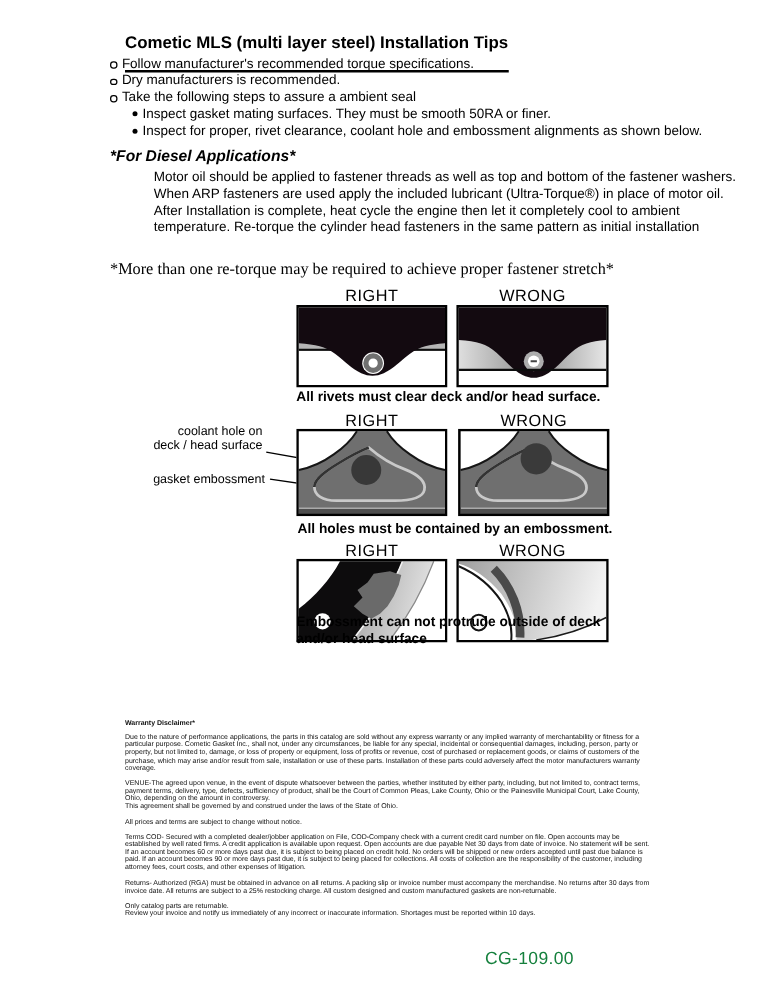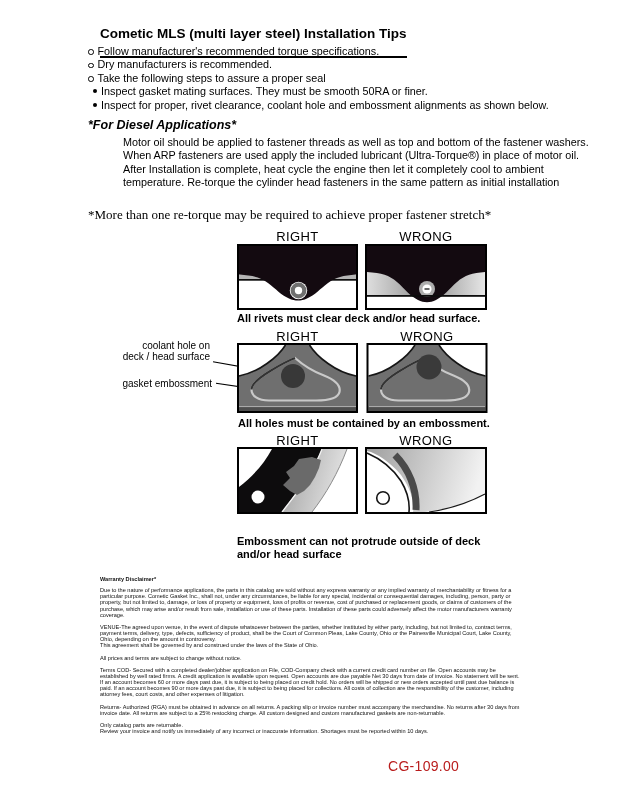--- a/index.html
+++ b/index.html
@@ -8,39 +8,39 @@
     font-family:"Liberation Sans",sans-serif;color:#000;overflow:hidden;
     margin:0 auto;
   }
   .abs{position:absolute;}
   .title{
     left:100px;top:26px;font-size:13.5px;font-weight:bold;
     border-bottom:2px solid #000;padding-bottom:15px;white-space:nowrap;
   }
   .tips{left:88px;top:45px;font-size:10.8px;line-height:13.4px;}
   .tip-row{display:flex;align-items:flex-start;white-space:nowrap;}
-  .tip-row.sub{margin-left:5px;}
+  .tip-row.sub{margin-left:18px;}
   .marker-open{
     width:3.5px;height:3.5px;border:1px solid #000;border-radius:50%;
     margin:4.2px 4px 0 0;flex:0 0 auto;
   }
   .marker-fill{
     width:4px;height:4px;background:#000;border-radius:50%;
     margin:4.2px 4px 0 0;flex:0 0 auto;
   }
   .diesel-head{left:88px;top:118px;font-size:12.5px;font-weight:bold;white-space:nowrap;font-style:italic;}
   .body-lines{font-size:10.8px;line-height:13.4px;white-space:nowrap;margin-left:35px;}
   .p1{left:88px;top:136px;}
   .p2{left:88px;top:163px;}
   .note{left:88px;top:207px;font-size:13px;white-space:nowrap;font-family:Liberation Serif, serif;}
   .rw-label{font-size:13px;letter-spacing:.4px;text-align:center;width:121px;white-space:nowrap;}
   .caption{font-size:11px;font-weight:bold;white-space:nowrap;line-height:13px;}
   .side-label{font-size:10px;line-height:10.5px;text-align:right;white-space:nowrap;}
   .dbox{display:block;}
-  .code{left:388px;top:758px;font-size:14px;letter-spacing:.3px;color:#b91c1c;white-space:nowrap;}
+  .code{left:388px;top:758px;font-size:14px;letter-spacing:.3px;color:#15803d;white-space:nowrap;}
   .fine{
     left:100px;top:576px;width:420px;font-size:5.6px;line-height:6.15px;color:#111;
   }
   .fine .fp-head{font-weight:bold;margin-bottom:5px;}
   .fine p{margin:0 0 6px 0;}
   .fine p.tight{margin:0;}
 </style>
 </head>
 <body>
 
@@ -52,21 +52,21 @@
     <div class="tip-row">
       <span class="marker-open"></span>
       <span>Follow manufacturer's recommended torque specifications.</span>
     </div>
     <div class="tip-row">
       <span class="marker-open"></span>
       <span>Dry manufacturers is recommended.</span>
     </div>
     <div class="tip-row">
       <span class="marker-open"></span>
-      <span>Take the following steps to assure a proper seal</span>
+      <span>Take the following steps to assure a ambient seal</span>
     </div>
     <div class="tip-row sub">
       <span class="marker-fill"></span>
       <span>Inspect gasket mating surfaces.  They must be smooth 50RA or finer.</span>
     </div>
     <div class="tip-row sub">
       <span class="marker-fill"></span>
       <span>Inspect for proper, rivet clearance, coolant hole and embossment alignments as shown below.</span>
     </div>
   </div>
@@ -191,21 +191,21 @@
     <rect width="122" height="67" fill="#ffffff"></rect>
     <path d="M2 2 H120 V46 C102 56 82 62 60 65 H48 C50 57 46 42 36 28 C26 16 12 6 2 4 Z" fill="url(#g3b)"></path>
     <path d="M30 8 C44 22 52 42 51 63" stroke="#4a4a4a" stroke-width="7" fill="none"></path>
     <path d="M2 6 C16 12 28 22 36 34 C42 44 45 54 44 65" stroke="#141414" stroke-width="1.6" fill="none"></path>
     <path d="M120 49 C104 58 86 63 66 65.5 L120 65.5 Z" fill="#ffffff"></path>
     <path d="M120 47 C103 56 85 62 64 65" stroke="#1a1a1a" stroke-width="1.2" fill="none"></path>
     <circle cx="18" cy="51" r="6.3" fill="#ffffff" stroke="#141414" stroke-width="1.6"></circle>
     <rect x="1" y="1" width="120" height="65" fill="none" stroke="#000" stroke-width="2"></rect>
   </svg>
 
-  <div class="abs caption" style="left:237px;top:535px;">
+  <div class="abs caption" style="left:237px;top:492px;">
     <div>Embossment can not protrude outside of deck</div>
     <div>and/or head surface</div>
   </div>
 
   <div class="abs fine">
     <div class="fp-head">Warranty Disclaimer*</div>
     <p>Due to the nature of performance applications, the parts in this catalog are sold without any express warranty or any implied warranty of merchantability or fitness for a particular purpose.  Cometic Gasket Inc., shall not, under any circumstances, be liable for any special, incidental or consequential damages, including, person, party or property, but not limited to, damage, or loss of property or equipment, loss of profits or revenue, cost of purchased or replacement goods, or claims of customers of the purchase, which may arise and/or result from sale, installation or use of these parts.  Installation of these parts could adversely affect the motor manufacturers warranty coverage.</p>
     <p class="tight">VENUE-The agreed upon venue, in the event of dispute whatsoever between the parties, whether instituted by either party, including, but not limited to, contract terms, payment terms, delivery, type, defects, sufficiency of product, shall be the Court of Common Pleas, Lake County, Ohio or the Painesville Municipal Court, Lake County, Ohio, depending on the amount in controversy.</p>
     <p>This agreement shall be governed by and construed under the laws of the State of Ohio.</p>
     <p>All prices and terms are subject to change without notice.</p>

